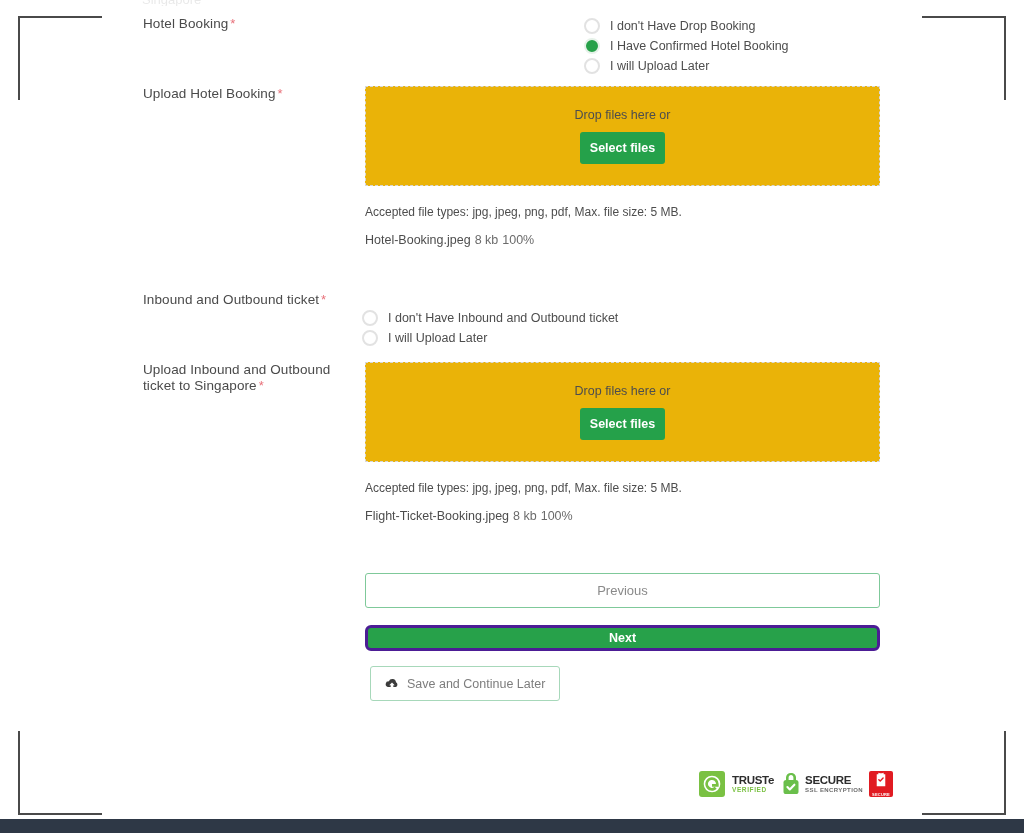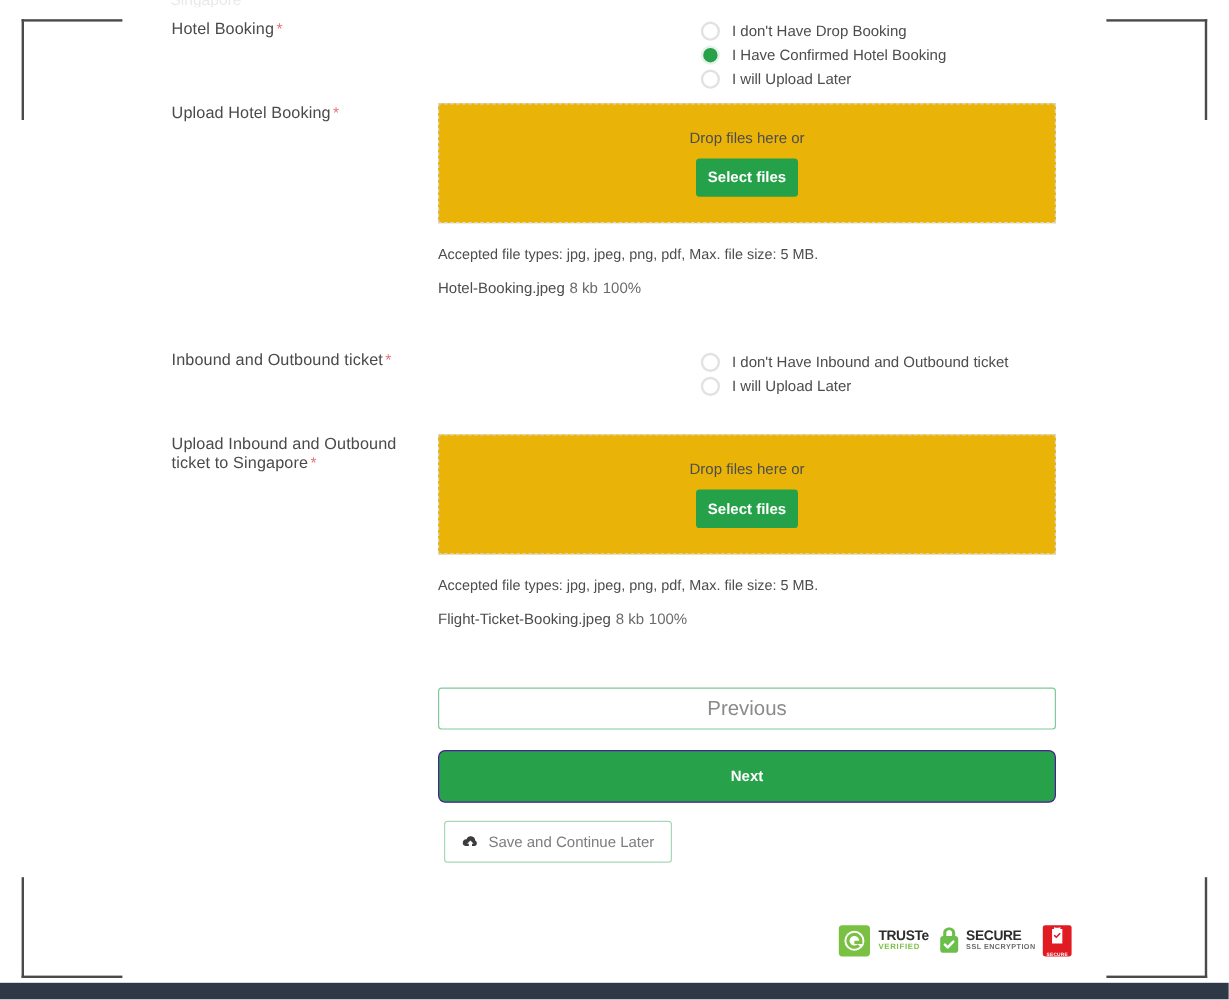--- a/index.html
+++ b/index.html
@@ -150,31 +150,31 @@
     width: 515px;
   }
   .btn-previous {
     display: block;
     width: 515px;
     height: 35px;
     background: #ffffff;
     border: 1px solid #7fc99a;
     border-radius: 3px;
     color: #8a8a8a;
-    font-size: 17px;
+    font-size: 13px;
     cursor: pointer;
     font-family: "Liberation Sans", sans-serif;
   }
   .btn-next {
     display: block;
     width: 515px;
-    height: 44px;
+    height: 26px;
     margin-top: 17px;
     background: #27a14a;
-    border: 1px solid #4c1d95;
+    border: 3px solid #4c1d95;
     border-radius: 6px;
     color: #ffffff;
     font-size: 12.5px;
     font-weight: bold;
     cursor: pointer;
     font-family: "Liberation Sans", sans-serif;
   }
   .btn-save {
     display: inline-flex;
     align-items: center;
@@ -311,21 +311,21 @@
           <div class="dropzone-text">Drop files here or</div>
           <button class="btn-select">Select files</button>
         </div>
         <div class="accepted-types">Accepted file types: jpg, jpeg, png, pdf, Max. file size: 5 MB.</div>
         <div class="uploaded-file">
           <span>Hotel-Booking.jpeg</span><span class="meta">8 kb</span><span class="meta">100%</span>
         </div>
       </div>
     </div>
 
-    <div class="field-row" style="left:143px; top:292px;">
+    <div class="field-row" style="left:143px; top:292px;flex-direction:column;">
       <div class="label-col">
         <span>Inbound and Outbound ticket</span><span class="req">*</span>
       </div>
       <div class="input-col" style="margin-left:0px;">
         <div class="radio-group" style="margin-left:219px;">
           <div class="radio-item">
             <span class="radio-dot"></span>
             <span class="radio-label">I don't Have Inbound and Outbound ticket</span>
           </div>
           <div class="radio-item">

